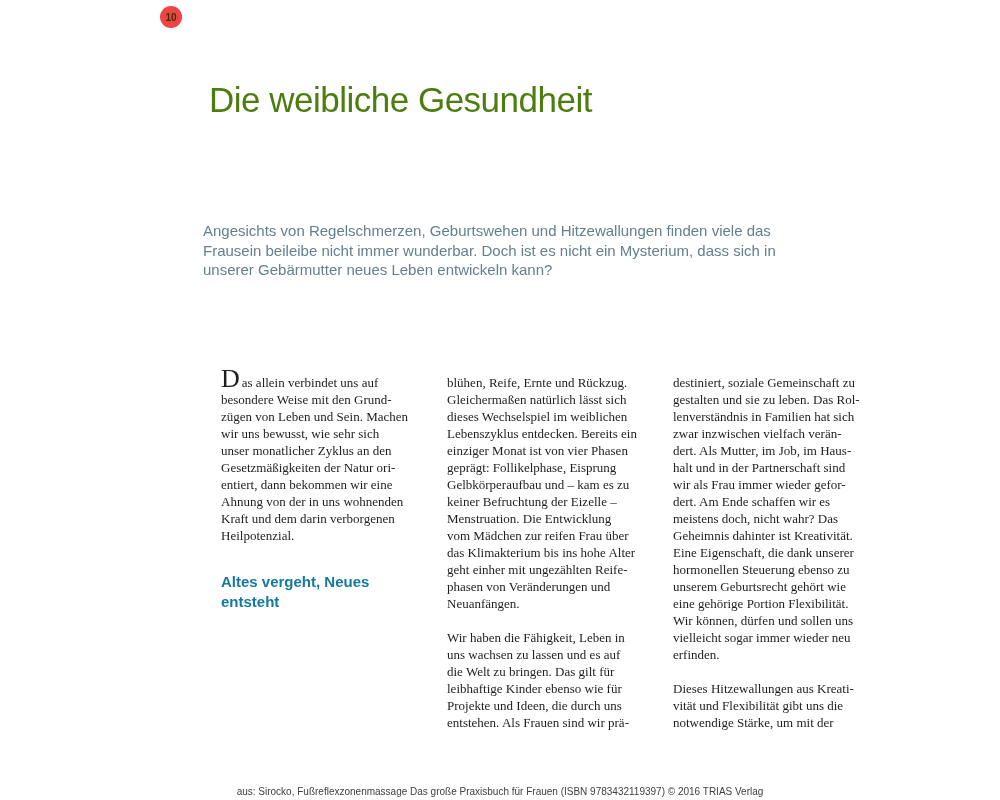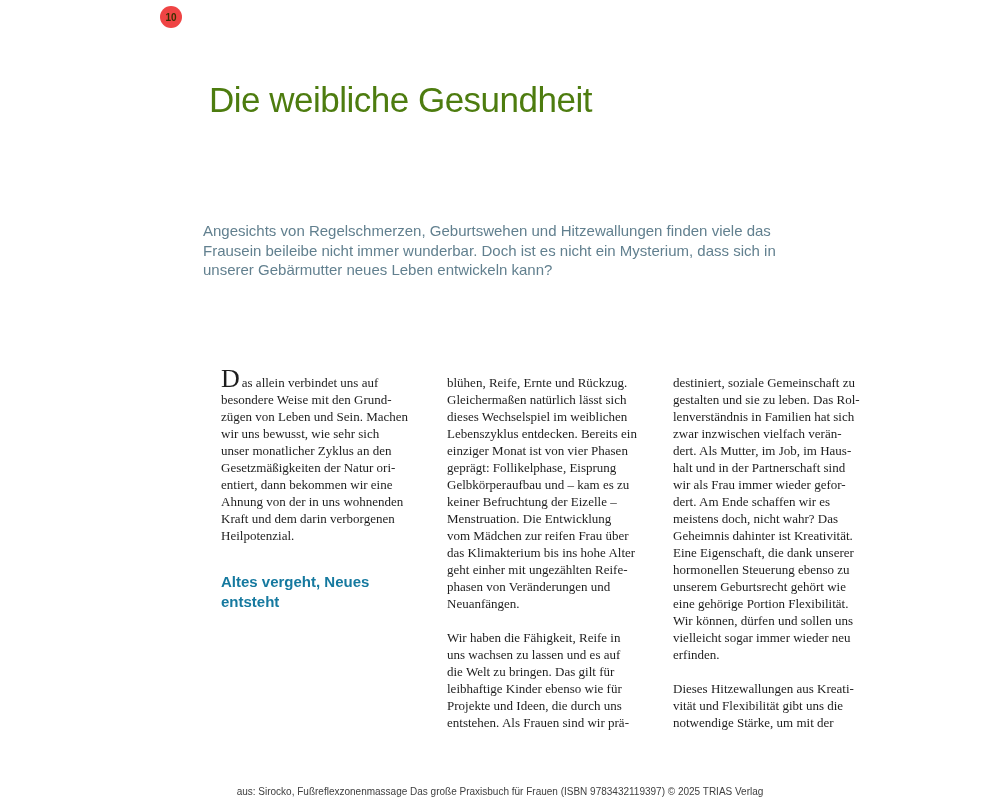--- a/index.html
+++ b/index.html
@@ -135,21 +135,21 @@
 einziger Monat ist von vier Phasen
 geprägt: Follikelphase, Eisprung
 Gelbkörperaufbau und – kam es zu
 keiner Befruchtung der Eizelle –
 Menstruation. Die Entwicklung
 vom Mädchen zur reifen Frau über
 das Klimakterium bis ins hohe Alter
 geht einher mit ungezählten Reife-
 phasen von Veränderungen und
 Neuanfängen.</p>
-      <p class="para lines gap">Wir haben die Fähigkeit, Reife in
+      <p class="para lines gap">Wir haben die Fähigkeit, Leben in
 uns wachsen zu lassen und es auf
 die Welt zu bringen. Das gilt für
 leibhaftige Kinder ebenso wie für
 Projekte und Ideen, die durch uns
 entstehen. Als Frauen sind wir prä-</p>
     </div>
 
     <div class="col">
       <p class="para lines">destiniert, soziale Gemeinschaft zu
 gestalten und sie zu leben. Das Rol-
@@ -168,15 +168,15 @@
 Wir können, dürfen und sollen uns
 vielleicht sogar immer wieder neu
 erfinden.</p>
       <p class="para lines gap">Dieses Hitzewallungen aus Kreati-
 vität und Flexibilität gibt uns die
 notwendige Stärke, um mit der</p>
     </div>
 
   </div>
 
-  <div class="footer">aus: Sirocko, Fußreflexzonenmassage Das große Praxisbuch für Frauen (ISBN 9783432119397) © 2025 TRIAS Verlag</div>
+  <div class="footer">aus: Sirocko, Fußreflexzonenmassage Das große Praxisbuch für Frauen (ISBN 9783432119397) © 2016 TRIAS Verlag</div>
 
 </div>
 
 </body></html>

